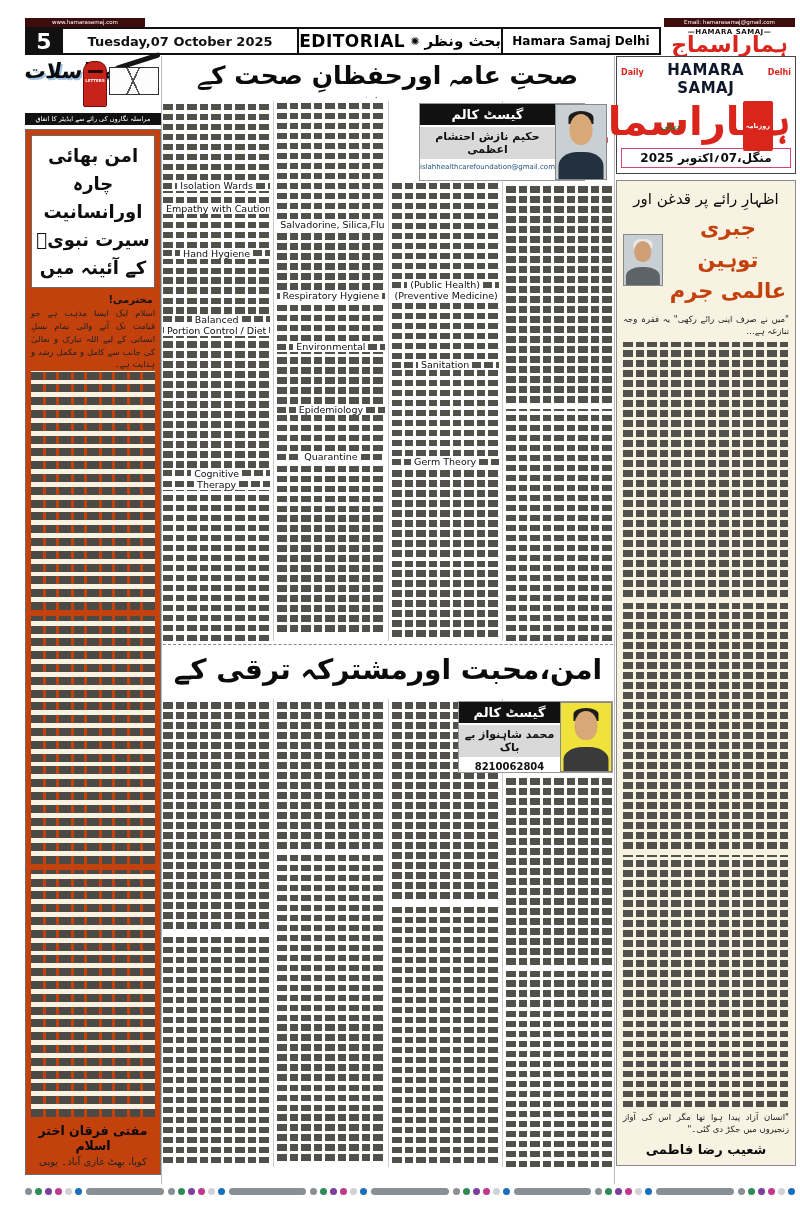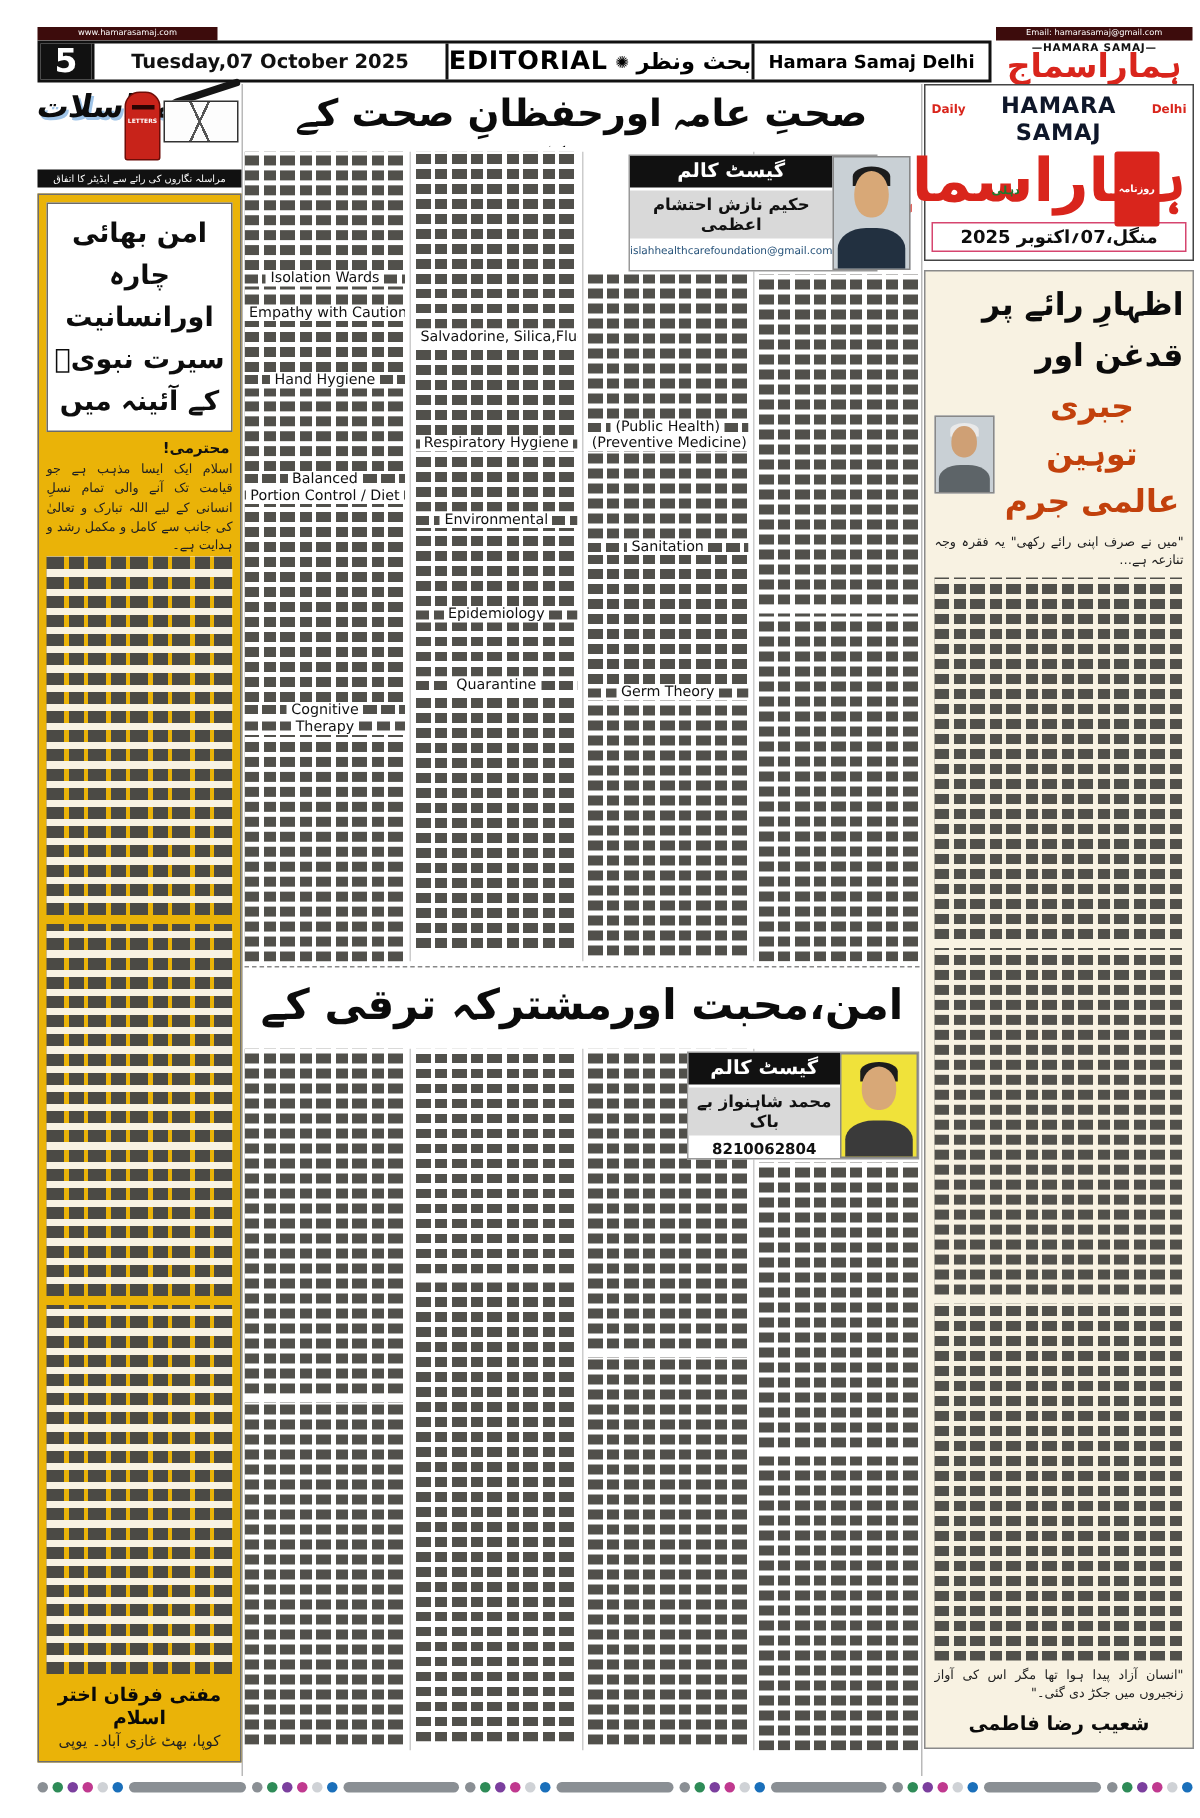--- a/index.html
+++ b/index.html
@@ -55,21 +55,21 @@
   #letters-logo { position:absolute; left:0; top:2px; font-size:21px; font-weight:bold; color:#0c0c0c; transform:skewX(-10deg); text-shadow:2px 2px 0 #9fc4e8; direction:rtl; }
   #postbox { position:absolute; left:58px; top:4px; width:24px; height:46px; background:#c8231a; border-radius:10px 10px 2px 2px; border:1px solid #6e0d08; }
   #postbox .slot { position:absolute; left:4px; top:8px; width:15px; height:3px; background:#2a0503; }
   #postbox .label { position:absolute; left:0; top:16px; width:100%; text-align:center; font-size:4px; color:#fff; font-weight:bold; }
   #envelope { position:absolute; right:2px; top:10px; width:50px; height:28px; background:#fdfdfd; border:1.5px solid #333; }
   #envelope::before { content:""; position:absolute; left:0; top:0; width:100%; height:100%;
     background:linear-gradient(115deg, transparent 47%, #555 47%, #555 50%, transparent 50%), linear-gradient(65deg, transparent 47%, #555 47%, #555 50%, transparent 50%); }
   #pen { position:absolute; right:0px; top:2px; width:46px; height:5px; background:#151515; transform:rotate(-18deg); border-radius:2px; }
   #pen::after { content:""; position:absolute; left:-6px; top:0; border-top:2.5px solid transparent; border-bottom:2.5px solid transparent; border-right:7px solid #151515; }
   #letters-disclaimer { height:12px; background:#111; color:#fff; font-size:6.5px; line-height:12px; text-align:center; direction:rtl; overflow:hidden; }
-  #letter-box { margin-top:4px; border:1px solid #6e6e6e; background:#eab308; padding:5px 5px 7px; height:1046px; display:flex; flex-direction:column; }
+  #letter-box { margin-top:4px; border:1px solid #6e6e6e; background:#c2410c; padding:5px 5px 7px; height:1046px; display:flex; flex-direction:column; }
   #letter-headline { background:#fff; border:1px solid #6a6a6a; padding:6px 2px; text-align:center; direction:rtl; font-weight:bold; color:#0d0d0d; }
   #letter-headline .l { font-size:18px; line-height:1.55; }
   #letter-salutation { direction:rtl; font-size:10px; font-weight:bold; margin:6px 2px 2px; color:#111; }
   #letter-opening { direction:rtl; font-size:8.5px; line-height:1.5; color:#222; text-align:justify; }
   #letter-author { margin-top:6px; text-align:center; direction:rtl; font-weight:bold; font-size:12.5px; color:#0a0a0a; }
   #letter-location { text-align:center; direction:rtl; font-size:10px; color:#222; margin-top:3px; }
 
   
   #mid { position:absolute; left:163px; top:56px; width:450px; }
   .mid-headline { direction:rtl; text-align:center; font-weight:bold; color:#0b0b0b; }
@@ -95,21 +95,21 @@
   #right-rail { position:absolute; left:616px; top:56px; width:180px; }
   #masthead-box { border:1px solid #444; background:#fff; padding:4px 4px 5px; text-align:center; }
   #mh-line1 { display:flex; justify-content:center; align-items:baseline; gap:3px; }
   #mh-line1 .red { color:#d9251c; font-size:8px; font-weight:bold; }
   #mh-line1 .big { color:#0f172a; font-size:15px; font-weight:bold; letter-spacing:.5px; }
   #mh-logo { position:relative; color:#d9251c; font-size:40px; font-weight:bold; line-height:48px; direction:rtl; }
   #mh-rozna { position:absolute; right:18px; top:4px; background:#d9251c; color:#fff; font-size:6.5px; padding:1px 3px; border-radius:2px; }
   #mh-dehli { position:absolute; left:40px; top:6px; color:#1c7a2e; font-size:7.5px; font-weight:bold; }
   #mh-date { margin-top:3px; border:1px solid #d6456f; font-size:12px; font-weight:bold; color:#0d0d0d; direction:rtl; padding:2px 0; }
   #art3-box { margin-top:6px; border:1px solid #8a8a8a; background:#f8f2e2; padding:6px 6px 8px; height:986px; display:flex; flex-direction:column; }
-  #art3-h1 { direction:rtl; font-size:21px; font-weight:bold; color:#0b0b0b; line-height:1.6; }
+  #art3-h1 { direction:rtl; text-align:center; font-size:15px; font-weight:normal; color:#0b0b0b; line-height:1.6; }
   #art3-row { display:flex; gap:4px; align-items:center; margin-top:2px; }
   #art3-row .photo { width:40px; height:52px; }
   #art3-h2 { flex:1; direction:rtl; text-align:center; font-size:21px; font-weight:bold; color:#c2410c; line-height:1.5; }
   #art3-open { direction:rtl; font-size:8.5px; color:#222; margin-top:5px; line-height:1.5; text-align:justify; }
   #art3-close { direction:rtl; font-size:8.5px; color:#222; margin-top:4px; line-height:1.5; text-align:justify; }
   #art3-author { margin-top:6px; text-align:center; direction:rtl; font-weight:bold; font-size:13px; color:#0a0a0a; }
 
   
   #footer-dots { position:absolute; left:25px; top:1186px; width:770px; height:10px; display:flex; align-items:center; gap:4px; }
   .dot-group { display:flex; gap:3px; align-items:center; flex:none; }

